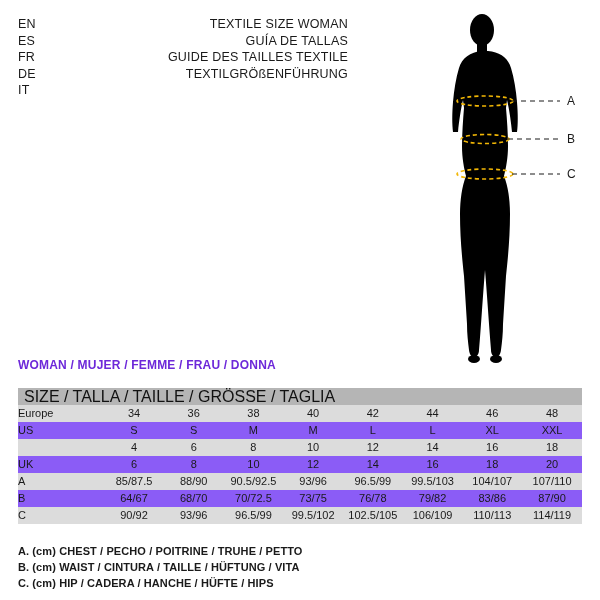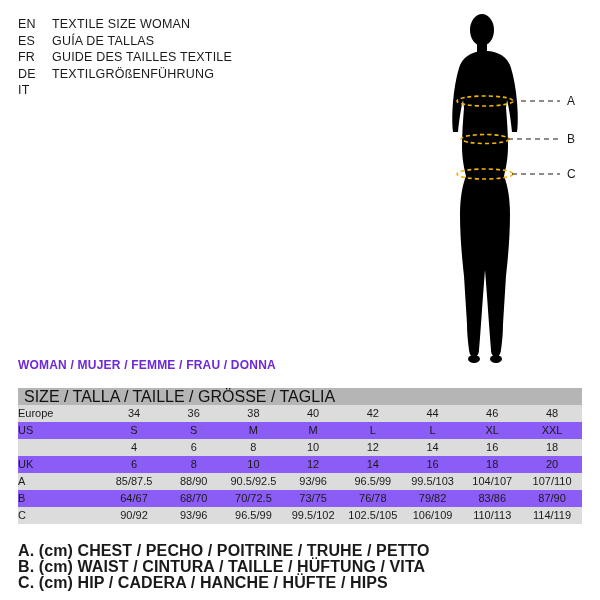--- a/index.html
+++ b/index.html
@@ -30,20 +30,21 @@
     top: 16px;
     width: 330px;
   }
   .lang-row {
     display: flex;
     align-items: baseline;
     line-height: 16.5px;
     height: 16.5px;
     font-size: 12.5px;
     letter-spacing: 0.2px;
+    justify-content: space-between;
   }
   .lang-code {
     width: 34px;
     flex: 0 0 34px;
     font-size: 12.5px;
     color: #1a1a1a;
   }
   .lang-text {
     font-size: 12.5px;
     color: #1a1a1a;
@@ -120,21 +121,21 @@
   .col-v { width: 59.6px; }
 
   
   .notes {
     position: absolute;
     left: 18px;
     top: 543px;
     width: 560px;
   }
   .note-row {
-    font-size: 16px;
+    font-size: 11px;
     line-height: 16px;
     height: 16px;
     font-weight: bold;
     color: #1a1a1a;
     letter-spacing: 0.1px;
   }
 </style>
 </head>
 <body>
 

